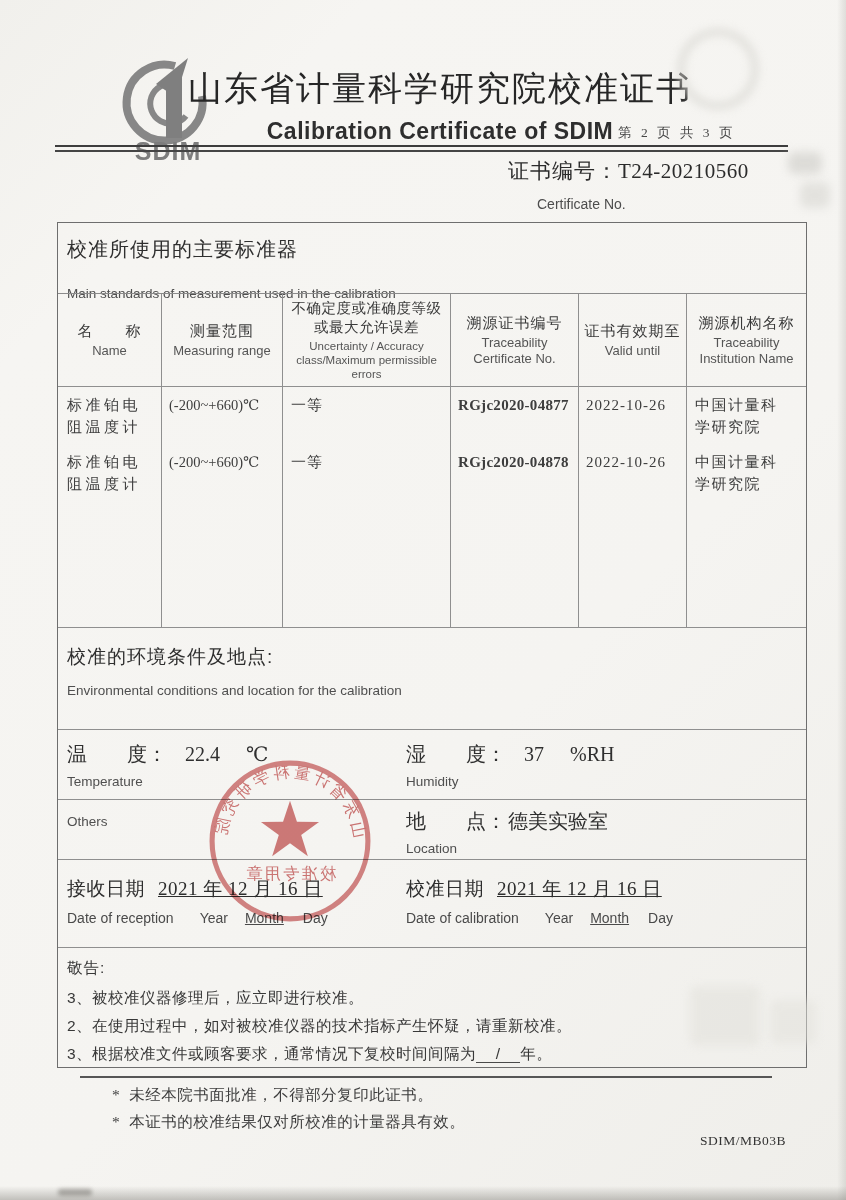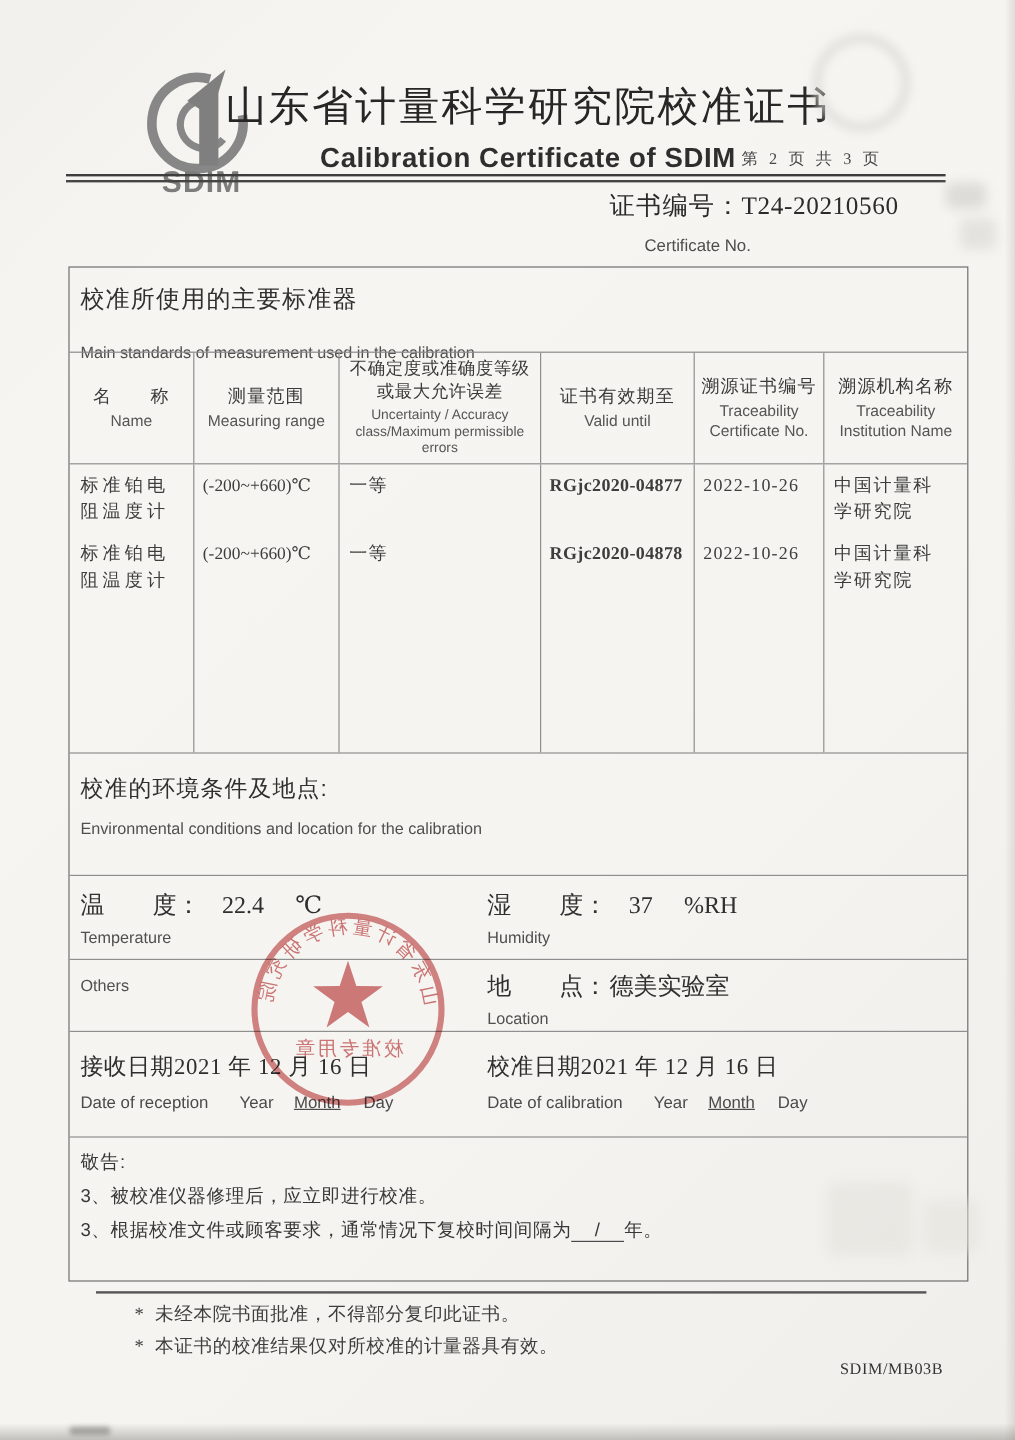--- a/index.html
+++ b/index.html
@@ -70,21 +70,21 @@
   .row-temp{height:70px;border-top:1px solid #8f8f8f;padding-top:11px;}
   .row-oth{height:60px;border-top:1px solid #8f8f8f;padding-top:8px;}
   .big-line{font-size:20px;color:#2f2f2f;}
   .big-line .v{font-family:"Liberation Serif","DejaVu Serif",serif;margin-left:18px;}
   .big-line .u{font-family:"Liberation Serif","DejaVu Serif",serif;margin-left:26px;}
   .sub-en{font-size:13.5px;color:#4f4f4f;margin-top:6px;}
 
   .row-dates{height:88px;border-top:1px solid #8f8f8f;padding-top:16px;}
   .date-line{font-size:19px;color:#2d2d2d;}
   .date-line .lab{letter-spacing:.5px;}
-  .date-line .dv{font-family:"Liberation Serif","DejaVu Serif",serif;letter-spacing:.5px;}
+  .date-line .dv{font-family:"Liberation Serif","DejaVu Serif",serif;margin-left:13px;letter-spacing:.5px;text-decoration:underline;}
   .date-en{font-size:14px;color:#4a4a4a;margin-top:8px;}
   .date-en .u1{margin-left:26px;} .date-en .u2{margin-left:17px;text-decoration:underline;} .date-en .u3{margin-left:19px;}
 
   .notice{height:122px;border-top:1px solid #8f8f8f;padding:10px 0 0 9px;font-size:15.5px;color:#383838;}
   .notice .nt{margin-bottom:5px;letter-spacing:1px;}
   .notice .item{line-height:28px;letter-spacing:.5px;}
   .notice .blank{display:inline-block;width:44px;text-align:center;border-bottom:1px solid #4a4a4a;line-height:17px;}
 
   
   .foot-rule{position:absolute;left:80px;top:1076px;width:692px;height:0;border-top:2px solid #565656;}
@@ -151,26 +151,26 @@
       </div>
       <div>
         <div class="h-cn">测量范围</div>
         <div class="h-en">Measuring range</div>
       </div>
       <div class="c3">
         <div class="h-cn">不确定度或准确度等级或最大允许误差</div>
         <div class="h-en small">Uncertainty / Accuracy class/Maximum permissible errors</div>
       </div>
       <div>
+        <div class="h-cn">溯源证书编号</div>
+        <div class="h-en">Traceability Certificate No.</div>
+      </div>
+      <div>
         <div class="h-cn">证书有效期至</div>
         <div class="h-en">Valid until</div>
-      </div>
-      <div>
-        <div class="h-cn">溯源证书编号</div>
-        <div class="h-en">Traceability Certificate No.</div>
       </div>
       <div>
         <div class="h-cn">溯源机构名称</div>
         <div class="h-en">Traceability Institution Name</div>
       </div>
     </div>
 
     <div class="sec grid-body">
       <div class="col-name">
         <div class="entry">标准铂电阻温度计</div>
@@ -245,20 +245,21 @@
         </div>
         <div class="date-en">
           <span>Date of calibration</span><span class="u1">Year</span><span class="u2">Month</span><span class="u3">Day</span>
         </div>
       </div>
     </div>
 
     <div class="sec notice">
       <div class="nt">敬告:</div>
       <div class="item">3、被校准仪器修理后，应立即进行校准。</div>
+      <div class="item">2、在使用过程中，如对被校准仪器的技术指标产生怀疑，请重新校准。</div>
       <div class="item">
         <span>3、根据校准文件或顾客要求，通常情况下复校时间间隔为</span><span class="blank">/</span><span>年。</span>
       </div>
     </div>
   </div>
 
   <div class="foot-rule"></div>
   <div class="footnote fn1">
     <span class="m">*</span><span>未经本院书面批准，不得部分复印此证书。</span>
   </div>

